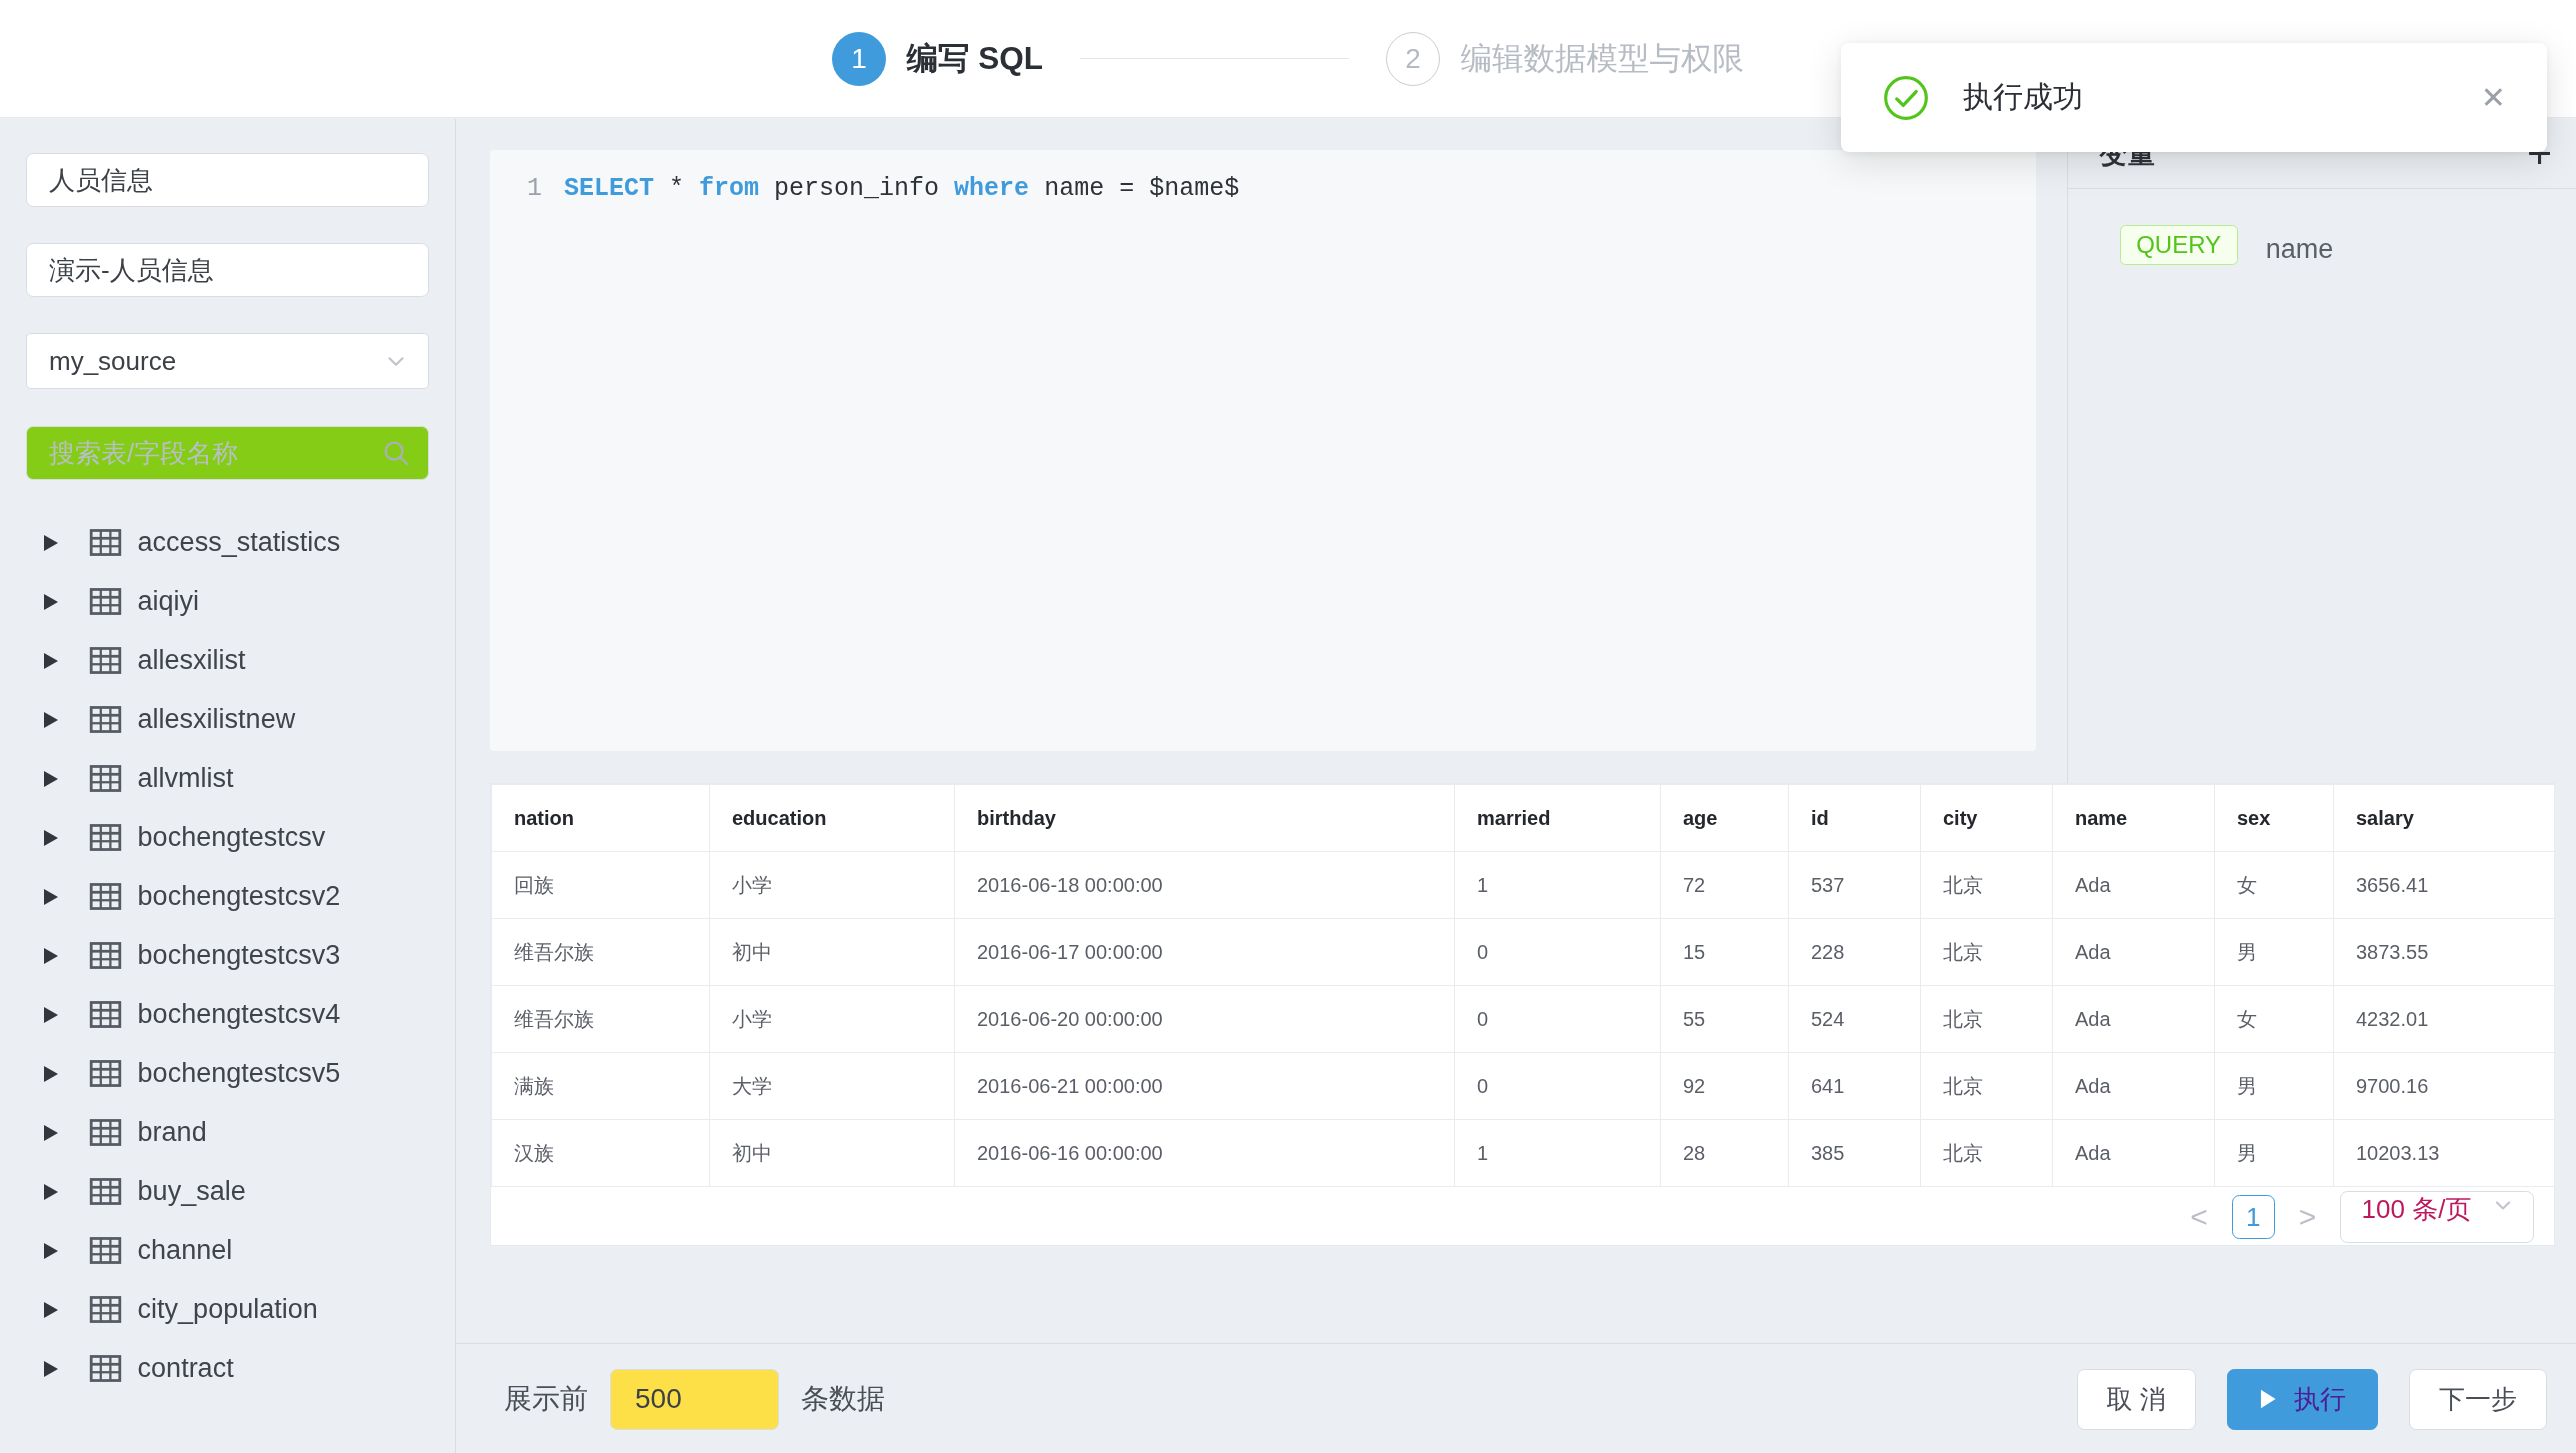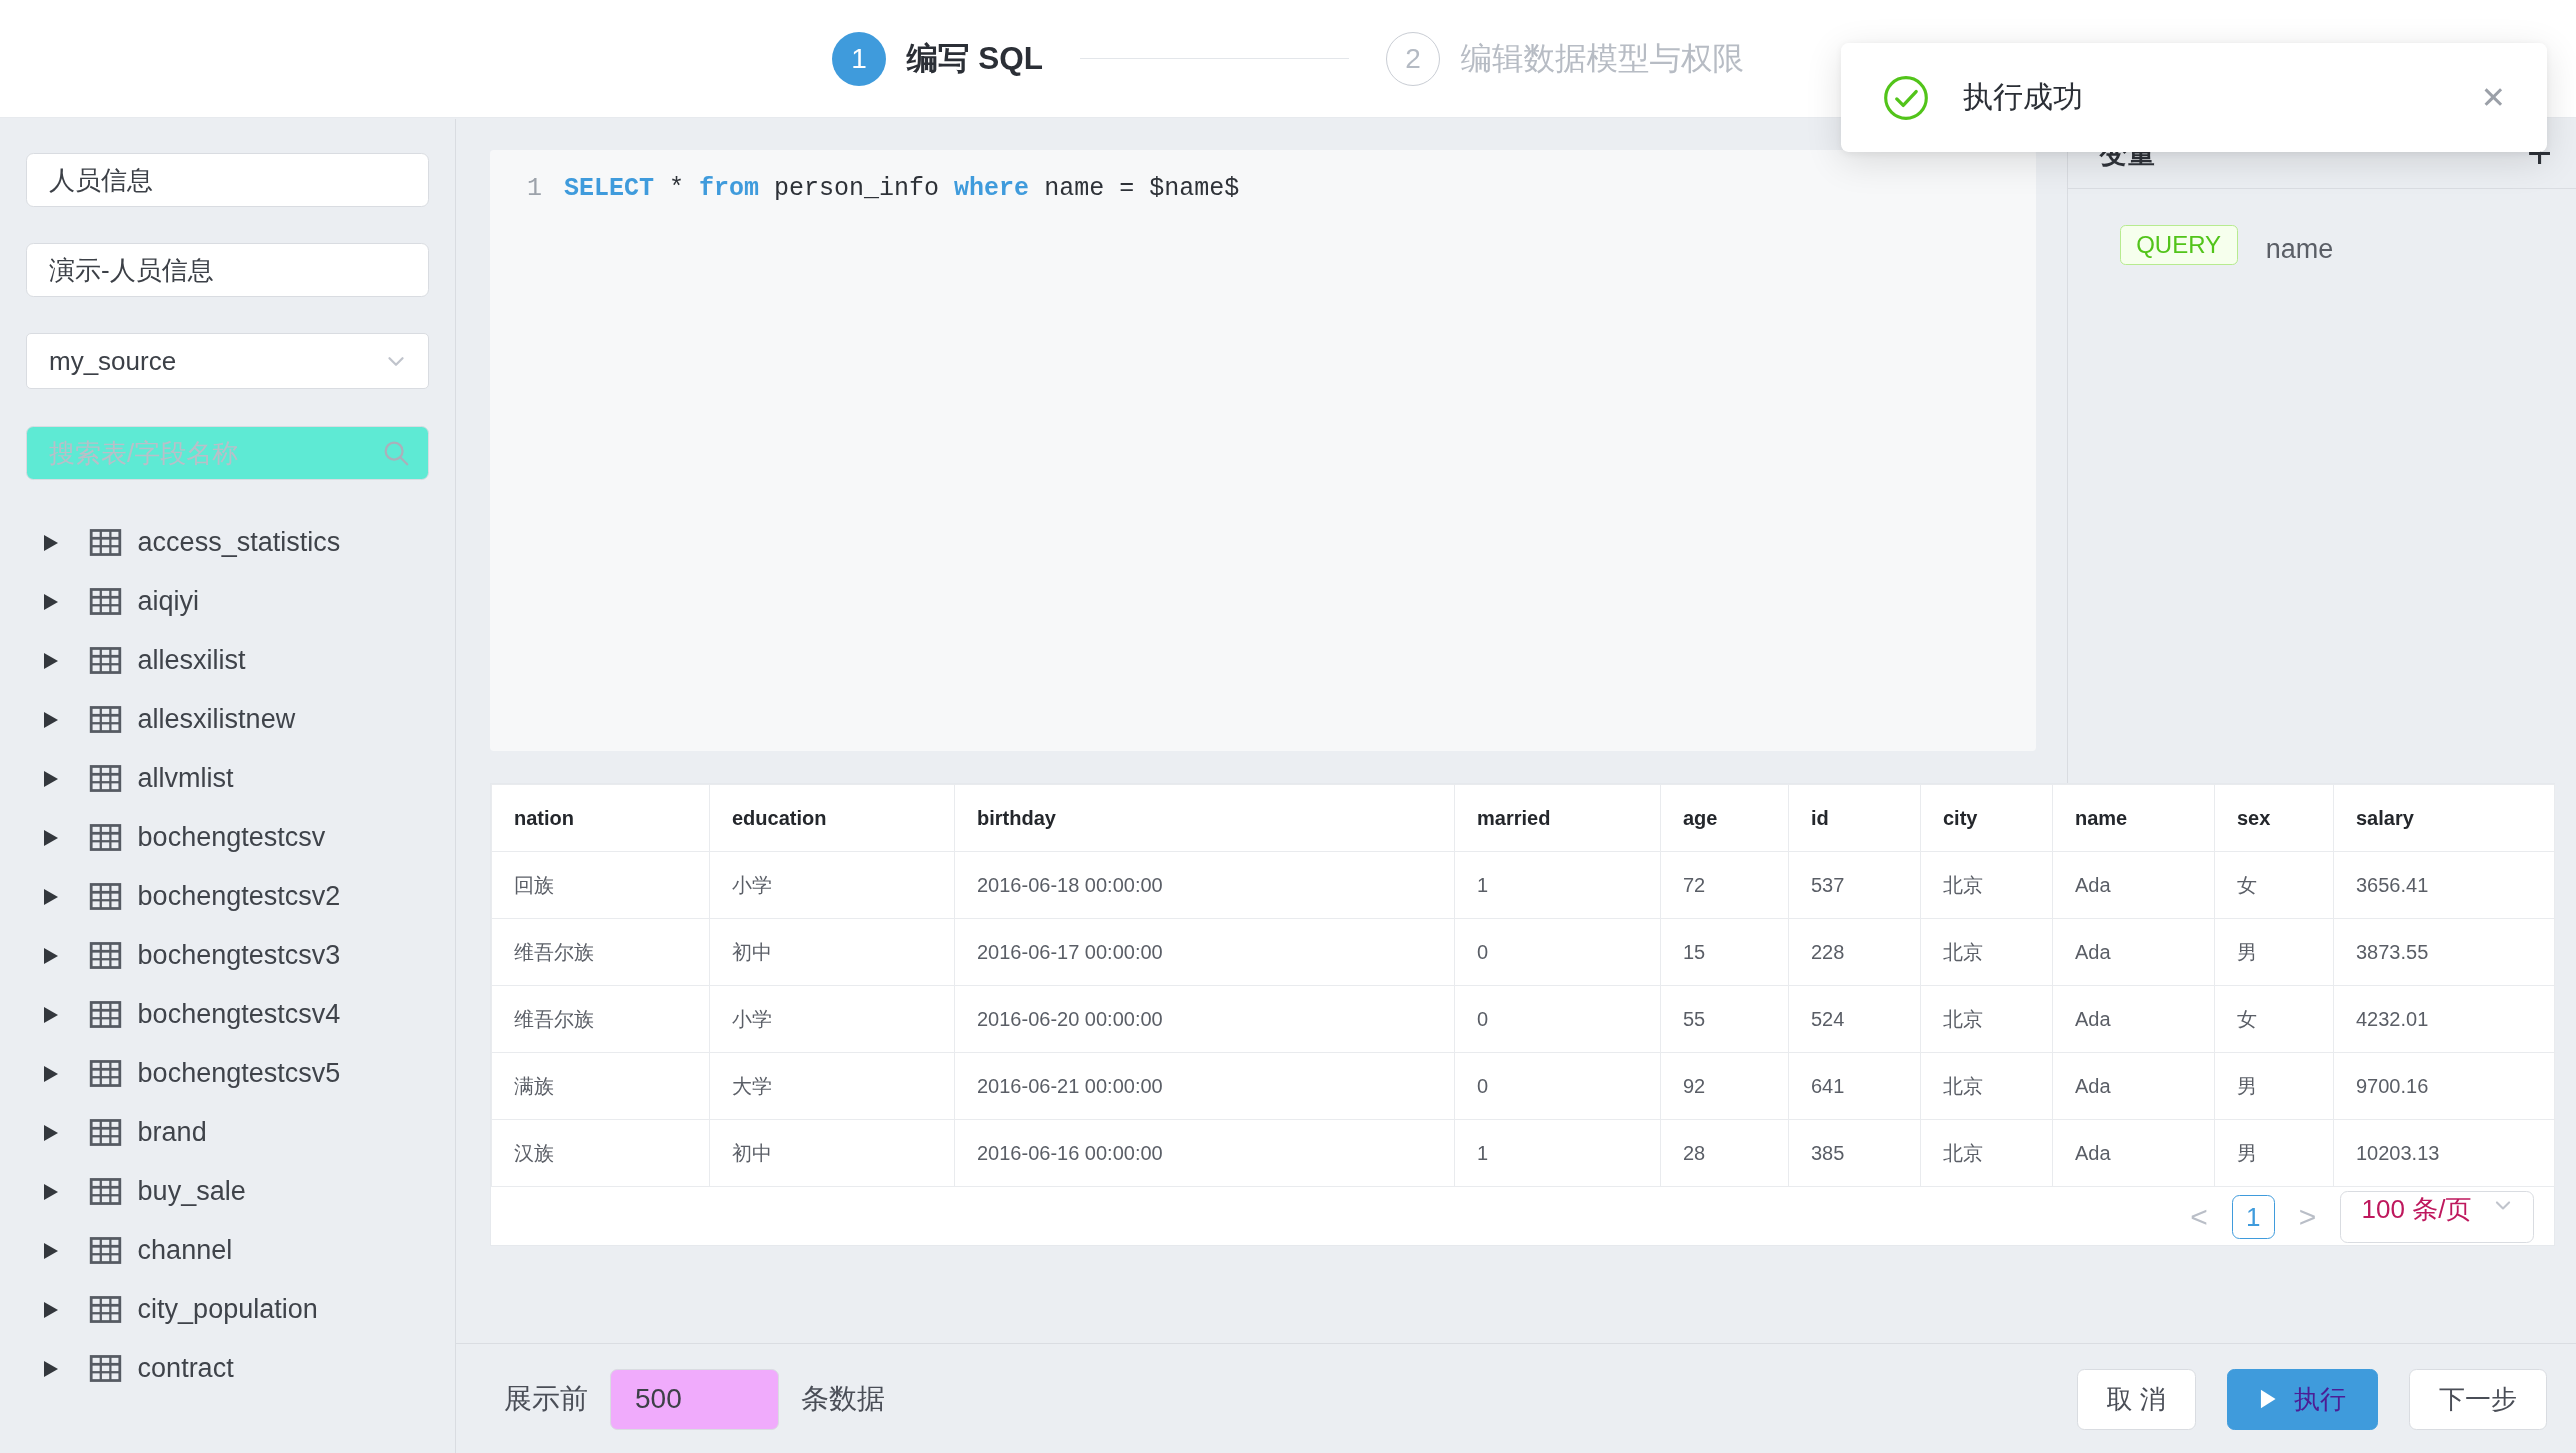--- a/index.html
+++ b/index.html
@@ -21,21 +21,21 @@
 
   
   .sidebar{position:absolute;left:0;top:119px;width:456px;bottom:0;background:#ebeef2;
            border-right:0.9px solid #d9dce1;box-sizing:border-box;padding:34px 26px 0 26px;overflow:hidden;}
   .sfield{display:block;width:100%;height:54px;border:0.9px solid #d9dce1;border-radius:7.4px;background:#fff;
           padding:0 22px;font-size:26px;color:#3c4047;margin-bottom:36px;box-sizing:border-box;outline:none;
           font-family:inherit;}
   .sselect{height:54px;border:0.9px solid #d9dce1;border-radius:5px;background:#fff;display:flex;align-items:center;
            justify-content:space-between;padding:0 18.5px 0 22px;font-size:26px;color:#3c4047;margin-bottom:37px;}
   .ssearch{position:relative;margin-bottom:33px;}
-  .ssearch input{display:block;width:100%;height:54px;border:0.9px solid #d9dce1;border-radius:7.4px;background:#5eead4;
+  .ssearch input{display:block;width:100%;height:54px;border:0.9px solid #d9dce1;border-radius:7.4px;background:#84cc16;
           padding:0 65px 0 22px;font-size:26px;color:#3c4047;box-sizing:border-box;outline:none;font-family:inherit;}
   .ssearch input::placeholder{color:#b9bfc8;}
   .ssearch svg{position:absolute;right:18.5px;top:12px;}
   .tree{margin-top:0;}
   .tree-item{height:59px;display:flex;align-items:center;font-size:27px;color:#3f434a;cursor:default;}
   .caret{width:0;height:0;border-left:14px solid #33373d;border-top:8.3px solid transparent;
          border-bottom:8.3px solid transparent;margin-left:17.6px;margin-right:28px;flex:none;}
   .ticon{width:39px;height:39px;flex:none;margin-right:13px;}
   .tlabel{white-space:nowrap;}
 
@@ -74,21 +74,21 @@
   .pg-arrow{color:#b9bec7;font-size:30px;cursor:pointer;}
   .pg-num{width:43px;height:44px;border:1.9px solid var(--accent);color:var(--accent);border-radius:7.4px;
           display:flex;align-items:center;justify-content:center;font-size:26px;background:#fff;box-sizing:border-box;}
   .pg-size{height:52px;border:0.9px solid #d9dce1;border-radius:7.4px;background:#fff;display:flex;align-items:flex-start;
            gap:18.5px;padding:0 16.7px 0 20.4px;font-size:26px;color:#be185d;box-sizing:border-box;}
 
   .bottombar{position:absolute;left:0;right:0;bottom:0;height:111px;border-top:0.9px solid #dadde2;
              display:flex;align-items:center;justify-content:space-between;padding:0 29px 0 48px;box-sizing:border-box;
              background:#ebeef2;}
   .limit{display:flex;align-items:center;gap:22px;font-size:28px;color:#4a4e57;}
-  .limit-input{width:169px;height:61px;border:0.9px solid #d9dce1;border-radius:7.4px;background:#f0abfc;font-size:28px;
+  .limit-input{width:169px;height:61px;border:0.9px solid #d9dce1;border-radius:7.4px;background:#fde047;font-size:28px;
                color:#3c4047;padding:0 24px;box-sizing:border-box;outline:none;font-family:inherit;}
   .actions{display:flex;align-items:center;gap:31px;}
   .btn{height:61px;padding:0 29px;background:#fff;border:0.9px solid #d9dce1;border-radius:7.4px;font-size:26px;
        color:#4a4e57;display:flex;align-items:center;font-family:inherit;cursor:pointer;}
   .btn.primary{background:var(--accent);border-color:var(--accent);color:#4c1d95;gap:16.7px;padding:0 31px;}
 
   
   .toast{position:absolute;left:1841px;top:43px;width:706px;height:109px;background:#fff;border-radius:7.4px;
          box-shadow:0 9.3px 37px rgba(0,0,0,.12),0 1.9px 7.4px rgba(0,0,0,.06);display:flex;align-items:center;
          padding:0 41px;box-sizing:border-box;z-index:50;}

